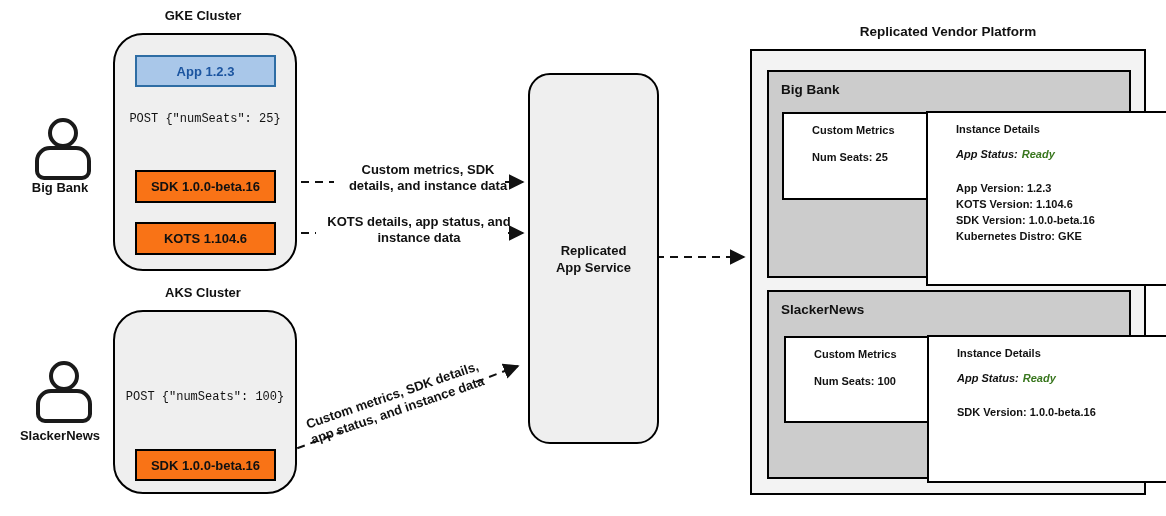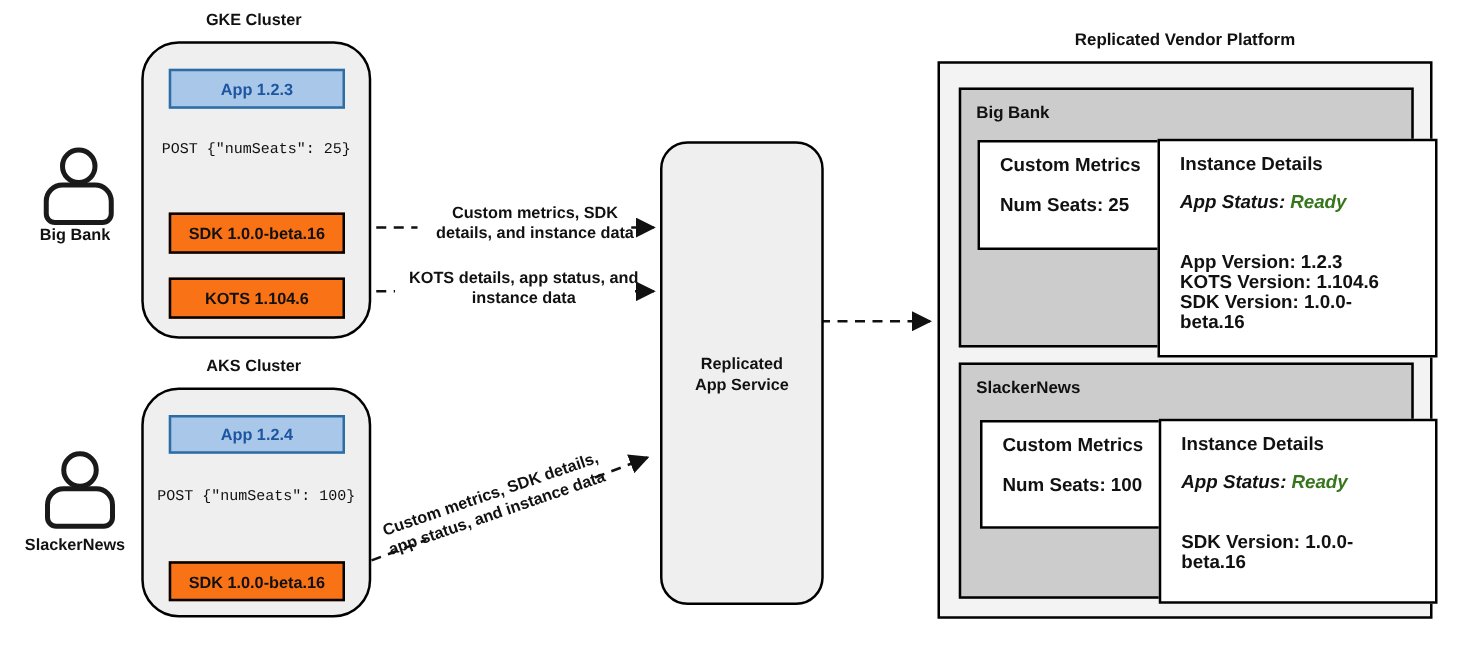--- a/index.html
+++ b/index.html
@@ -30,40 +30,40 @@
   }
 
   
   .person-head { position:absolute; width:22px; height:22px; border:4px solid #1a1a1a; border-radius:50%; background:#fff; z-index:2; }
   .person-body { position:absolute; width:48px; height:26px; border:4px solid #1a1a1a; border-radius:15px 15px 9px 9px; background:#fff; z-index:2; }
   .person-label { position:absolute; text-align:center; font-weight:bold; font-size:13px; z-index:2; }
 
   
   .service-box {
     background:var(--cluster-fill,#efefef); border:2px solid #000; border-radius:22px;
-    display:flex; align-items:center; justify-content:center; z-index:2;margin-top:40px;
+    display:flex; align-items:center; justify-content:center; z-index:2;
   }
   .service-box .lbl { width:92px; text-align:center; font-weight:bold; font-size:13px; line-height:17px; }
 
   
   .arrow-label {
     position:absolute; text-align:center; font-weight:bold; font-size:13px; line-height:16px; z-index:4;
   }
   .arrow-label.rot { transform:rotate(-19deg); transform-origin:center; }
 
   
   .platform { background:var(--platform-fill,#f3f3f3); border:2px solid #000; z-index:2; }
   .tenant { position:absolute; background:var(--tenant-fill,#cccccc); border:2px solid #000; }
   .tenant-name { position:absolute; left:12px; top:10px; font-weight:bold; font-size:13.5px; }
-  .white-card { position:absolute; background:#fff; border:2px solid #000; padding:10px 16px; font-weight:bold; font-size:15px; }
+  .white-card { position:absolute; background:#fff; border:2px solid #000; padding:10px 28px; font-weight:bold; font-size:11px; }
   .white-card .card-title { font-weight:bold; }
   .metric-value { margin-top:15px; }
   .status-row { margin-top:13px;font-style:italic; }
   .status-value { color:var(--status-ready,#38761d); margin-left:4px; }
-  .detail-lines { margin-top:32px; }
+  .detail-lines { margin-top:20px; }
   .detail-lines div { line-height:16px; }
 </style>
 </head>
 <body>
 
 <svg class="layer" width="1166" height="516" viewBox="0 0 1166 516">
   <defs>
     <marker id="ah" viewBox="0 0 10 10" refX="9" refY="5" markerWidth="8" markerHeight="8" orient="auto-start-reverse">
       <path d="M0,0 L10,5 L0,10 z" fill="#111"></path>
     </marker>
@@ -98,21 +98,20 @@
 <div class="diagram-title abs" style="left:113px; top:8px; width:180px;">GKE Cluster</div>
 <div class="cluster abs" style="left:113px; top:33px; width:180px; height:234px;">
   <div class="node app-node" style="left:20px; top:20px; width:137px; height:28px;">App 1.2.3</div>
   <div class="post-label" style="top:77px;">POST {"numSeats": 25}</div>
   <div class="node" style="left:20px; top:135px; width:137px; height:29px;">SDK 1.0.0-beta.16</div>
   <div class="node" style="left:20px; top:187px; width:137px; height:29px;">KOTS 1.104.6</div>
 </div>
 
 <div class="diagram-title abs" style="left:113px; top:285px; width:180px;">AKS Cluster</div>
 <div class="cluster abs" style="left:113px; top:310px; width:180px; height:180px;">
-  <div class="node app-node" style="left:20px; top:20px; width:137px; height:27px;">App 1.2.4</div>
   <div class="post-label" style="top:78px;">POST {"numSeats": 100}</div>
   <div class="node" style="left:20px; top:137px; width:137px; height:28px;">SDK 1.0.0-beta.16</div>
 </div>
 
 <div class="arrow-label" style="left:338px; top:162px; width:180px;">Custom metrics, SDK details, and instance data</div>
 <div class="arrow-label" style="left:315px; top:214px; width:208px;">KOTS details, app status, and instance data</div>
 <div class="arrow-label rot" style="left:300px; top:387px; width:190px;">Custom metrics, SDK details, app status, and instance data</div>
 
 <div class="service-box abs" style="left:528px; top:73px; width:127px; height:367px;">
   <div class="lbl">Replicated App Service</div>
@@ -127,20 +126,21 @@
       <div class="card-title">Custom Metrics</div>
       <div class="metric-value">Num Seats: 25</div>
     </div>
     <div class="white-card" style="left:157px; top:39px; width:188px; height:151px;">
       <div class="card-title">Instance Details</div>
       <div class="status-row"><span>App Status:</span><span class="status-value">Ready</span></div>
       <div class="detail-lines">
         <div>App Version: 1.2.3</div>
         <div>KOTS Version: 1.104.6</div>
         <div>SDK Version: 1.0.0-beta.16</div>
+        <div>Kubernetes Distro: GKE</div>
       </div>
     </div>
   </div>
 
   <div class="tenant" style="left:15px; top:239px; width:360px; height:185px;">
     <div class="tenant-name">SlackerNews</div>
     <div class="white-card" style="left:15px; top:44px; width:132px; height:63px;">
       <div class="card-title">Custom Metrics</div>
       <div class="metric-value">Num Seats: 100</div>
     </div>

